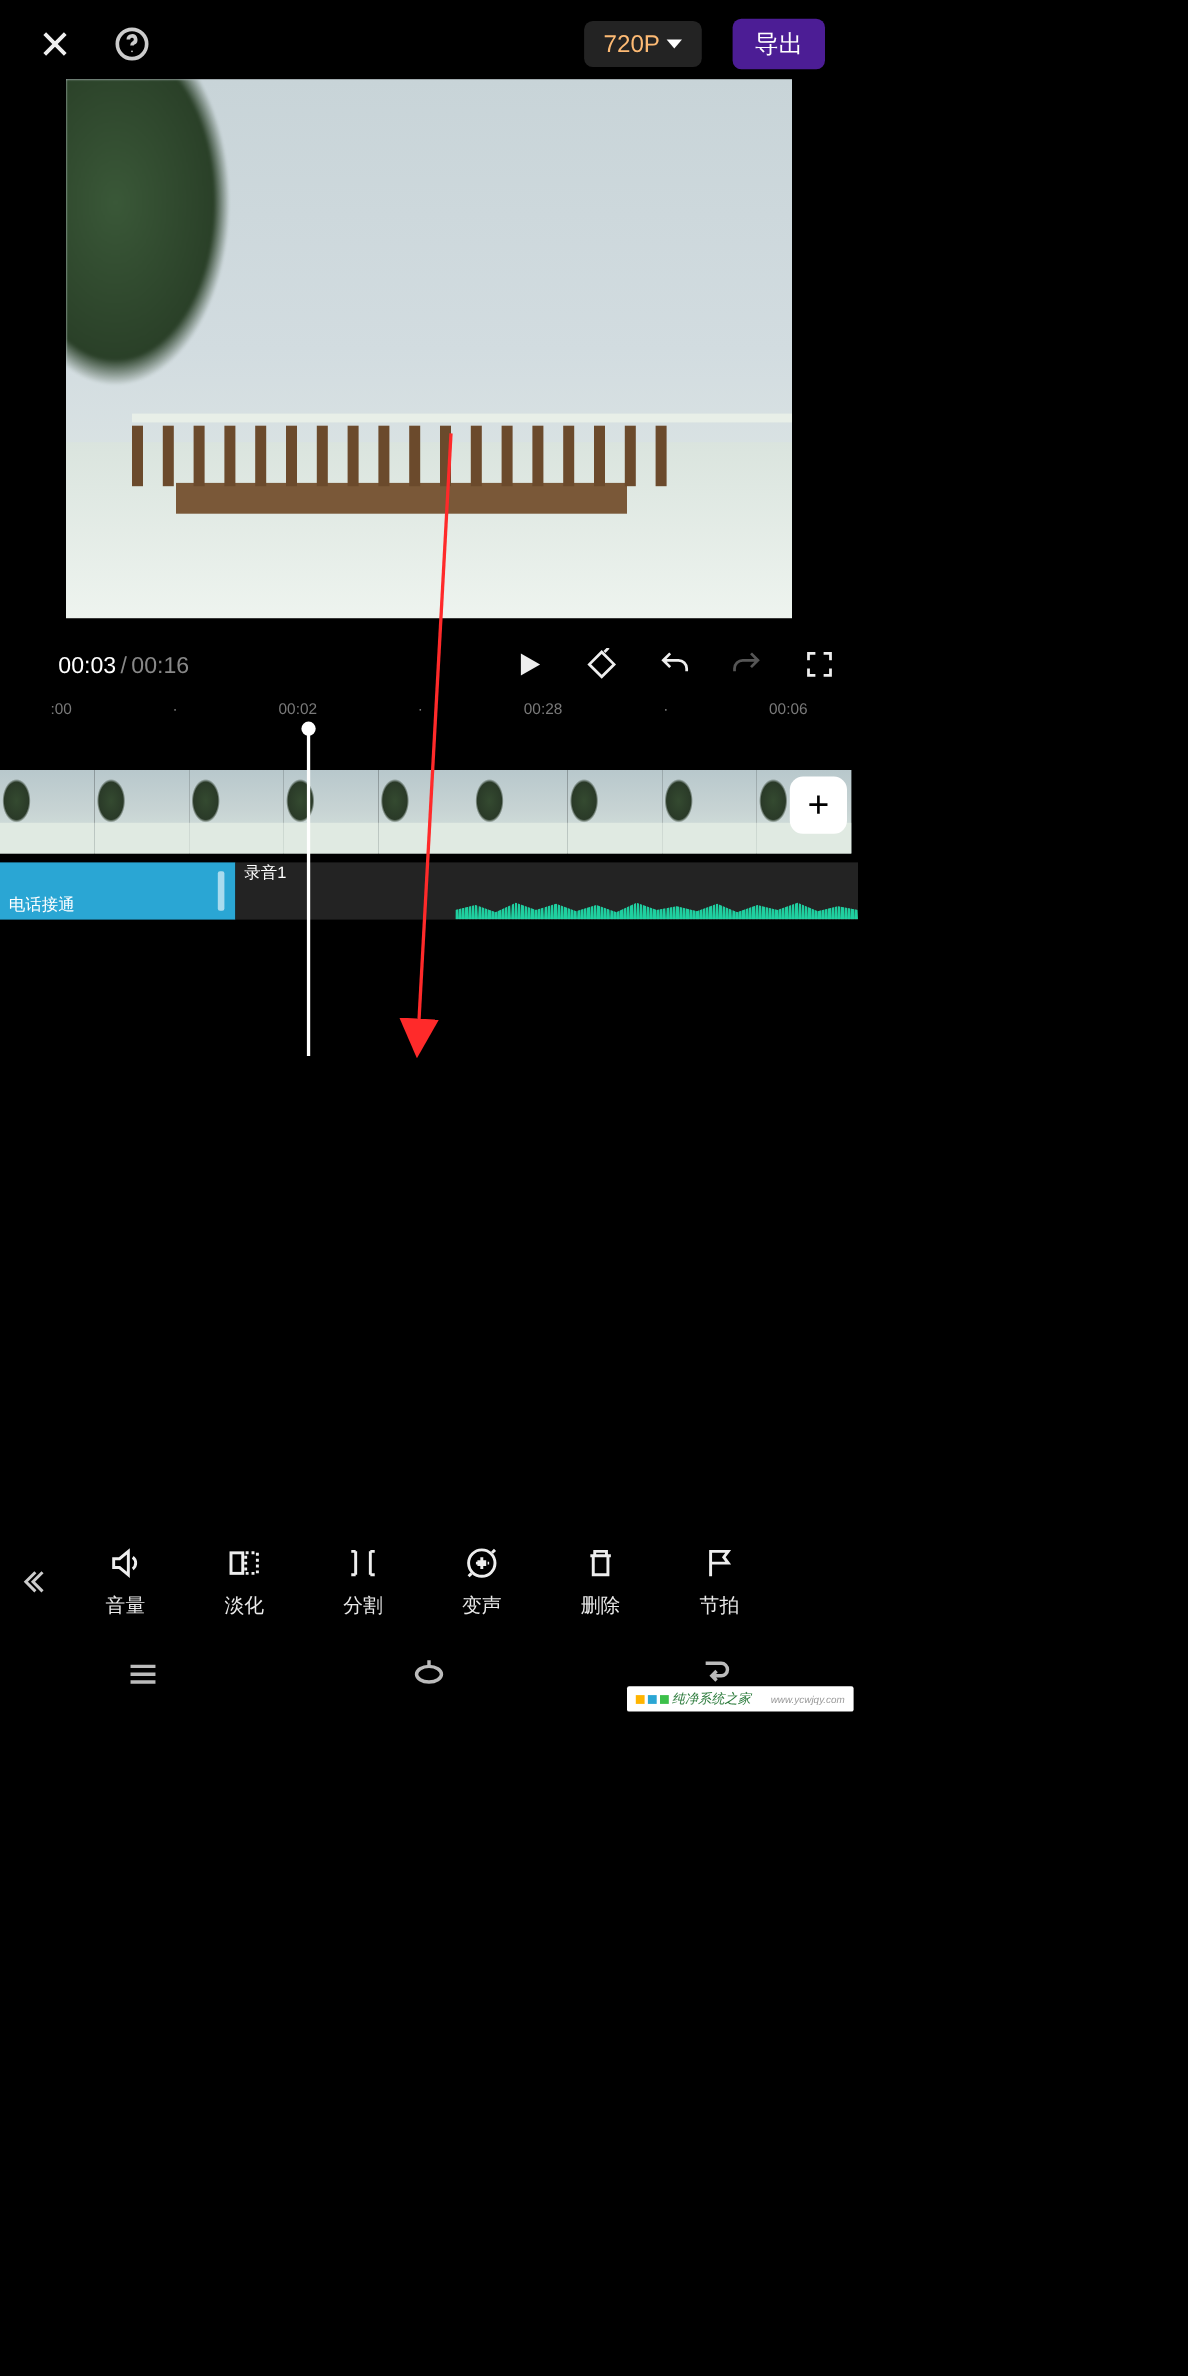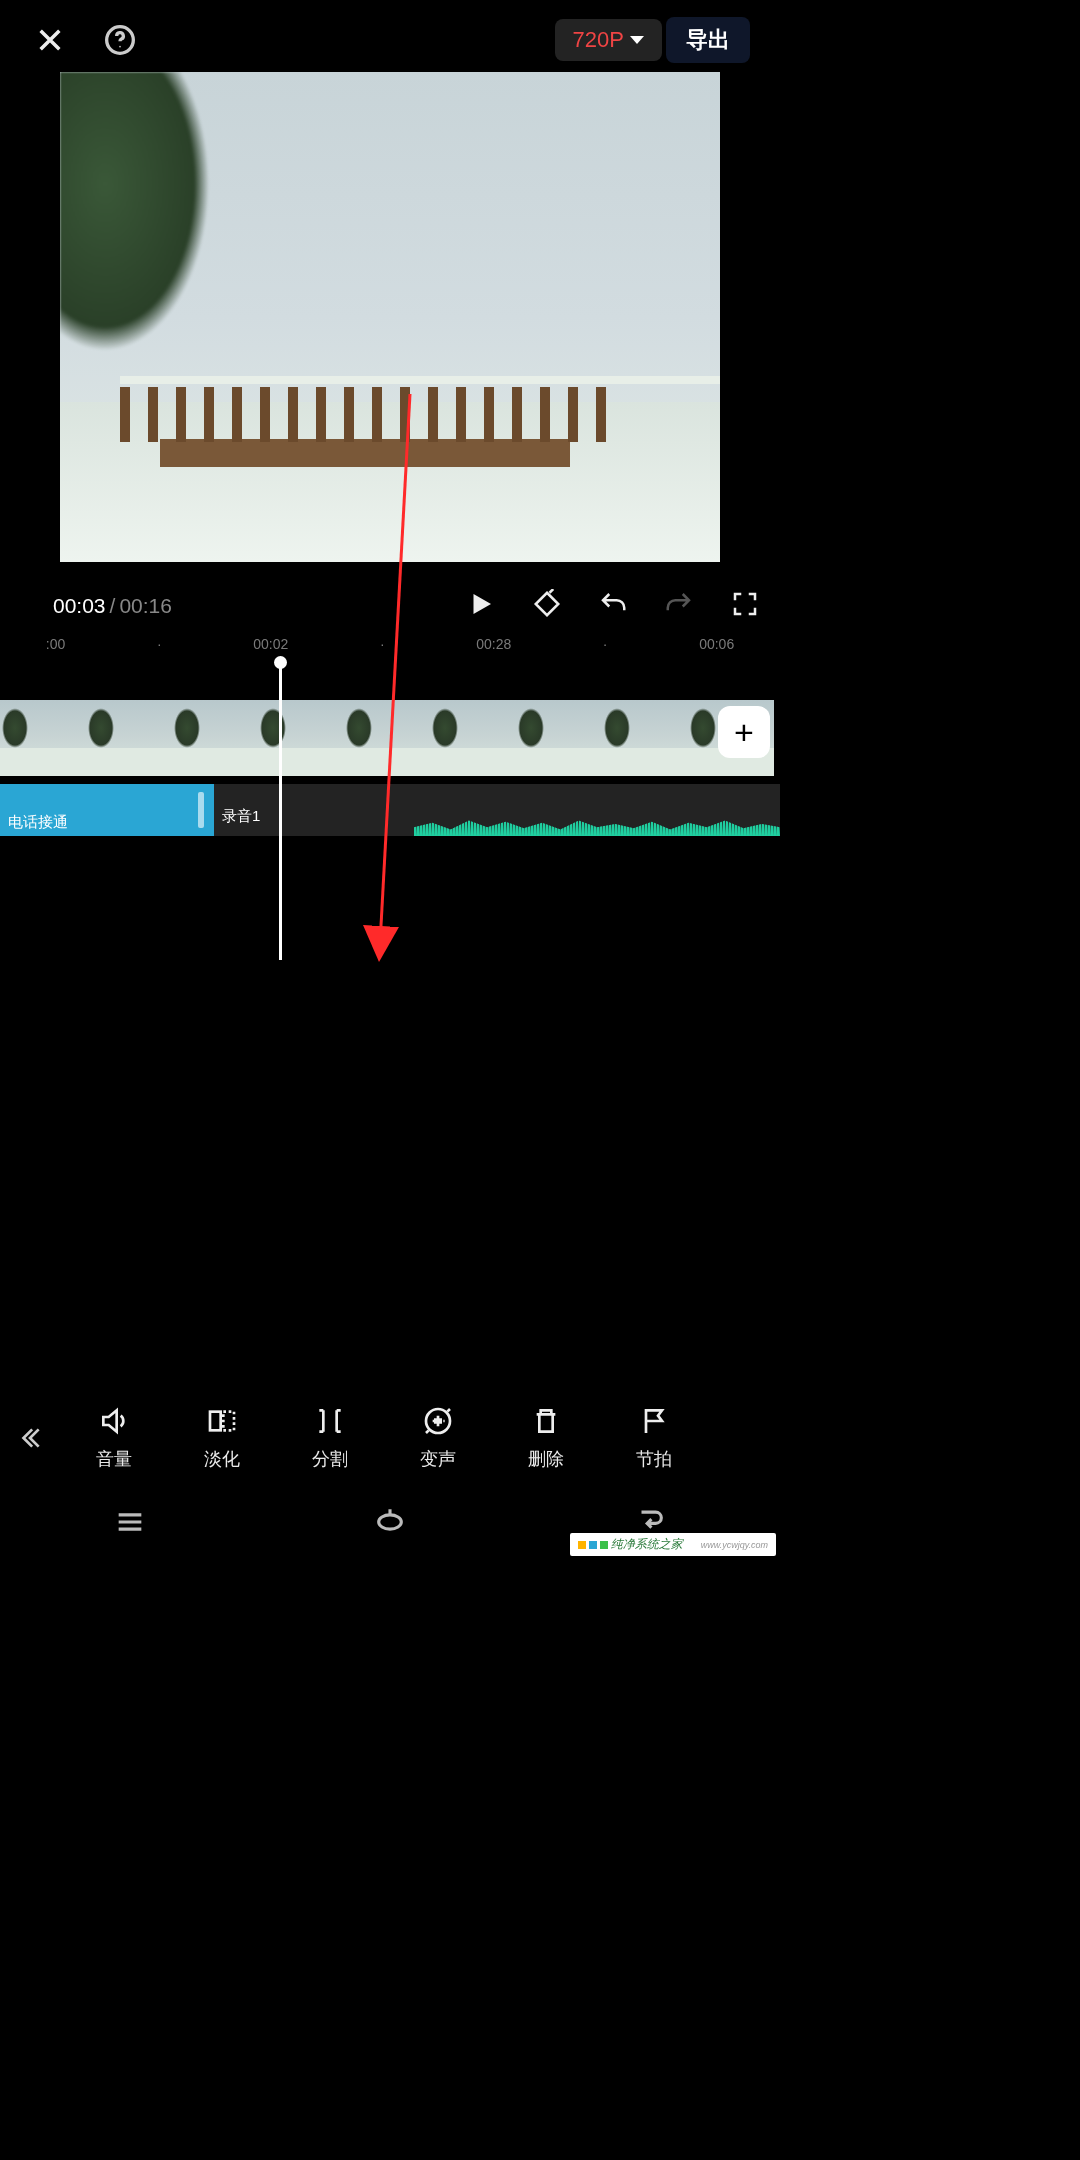--- a/index.html
+++ b/index.html
@@ -34,34 +34,34 @@
   width: 40px; height: 40px;
   display: flex; align-items: center; justify-content: center;
 }
 .help-circle svg { width: 32px; height: 32px; stroke: #ccc; stroke-width: 2.5; fill: none; }
 .res-btn {
   margin-left: auto;
   background: #232323;
   border-radius: 8px;
   padding: 8px 18px;
   display: flex; align-items: center; gap: 6px;
-  font-size: 22px; color: #ef4444;
+  font-size: 22px; color: #fdba74;
 }
 .res-btn .tri {
   width: 0; height: 0;
   border-left: 7px solid transparent;
   border-right: 7px solid transparent;
   border-top: 8px solid #fff;
 }
 .export-btn {
-  margin-left: 4px;
-  background: #0f172a;
+  margin-left: 28px;
+  background: #4c1d95;
   border-radius: 8px;
   padding: 8px 20px;
-  font-size: 22px; font-weight: 700;
+  font-size: 22px; font-weight: 400;
 }
 
 
 .preview {
   position: absolute;
   top: 72px; left: 60px;
   width: 660px; height: 490px;
   background: linear-gradient(to bottom, #c8d4d8 0%, #d2dce0 50%, #e4ece8 100%);
   overflow: hidden;
 }
@@ -148,21 +148,21 @@
   width: 214px; height: 52px; background: #2aa6d4;
   display: flex; align-items: flex-end; padding: 0 0 4px 8px;
   font-size: 15px; color: #fff; position: relative;
 }
 .track1::after {
   content:""; position:absolute; right:10px; top:8px; width:6px; height:36px;
   background: #fff; border-radius: 2px; opacity: .6;
 }
 .track2 {
   flex: 1; height: 52px; background: #232323;
-  display: flex; align-items: center; padding: 16px 0 4px 8px;
+  display: flex; align-items: flex-start; padding: 0 0 4px 8px;
   font-size: 15px; color: #fff; position: relative; overflow: hidden;
 }
 .track2 .wave {
   position: absolute; left: 200px; right: 0; bottom: 0; height: 22px;
   background:
     repeating-linear-gradient(90deg, #1fcfa0 0 2px, transparent 2px 3px),
     linear-gradient(to top, #1fcfa0 0%, transparent 70%);
   clip-path: polygon(0 60%, 5% 40%, 10% 70%, 15% 30%, 20% 60%, 25% 35%, 30% 65%, 35% 40%, 40% 70%, 45% 30%, 50% 60%, 55% 45%, 60% 65%, 65% 35%, 70% 70%, 75% 40%, 80% 60%, 85% 30%, 90% 65%, 95% 45%, 100% 60%, 100% 100%, 0 100%);
 }
 

